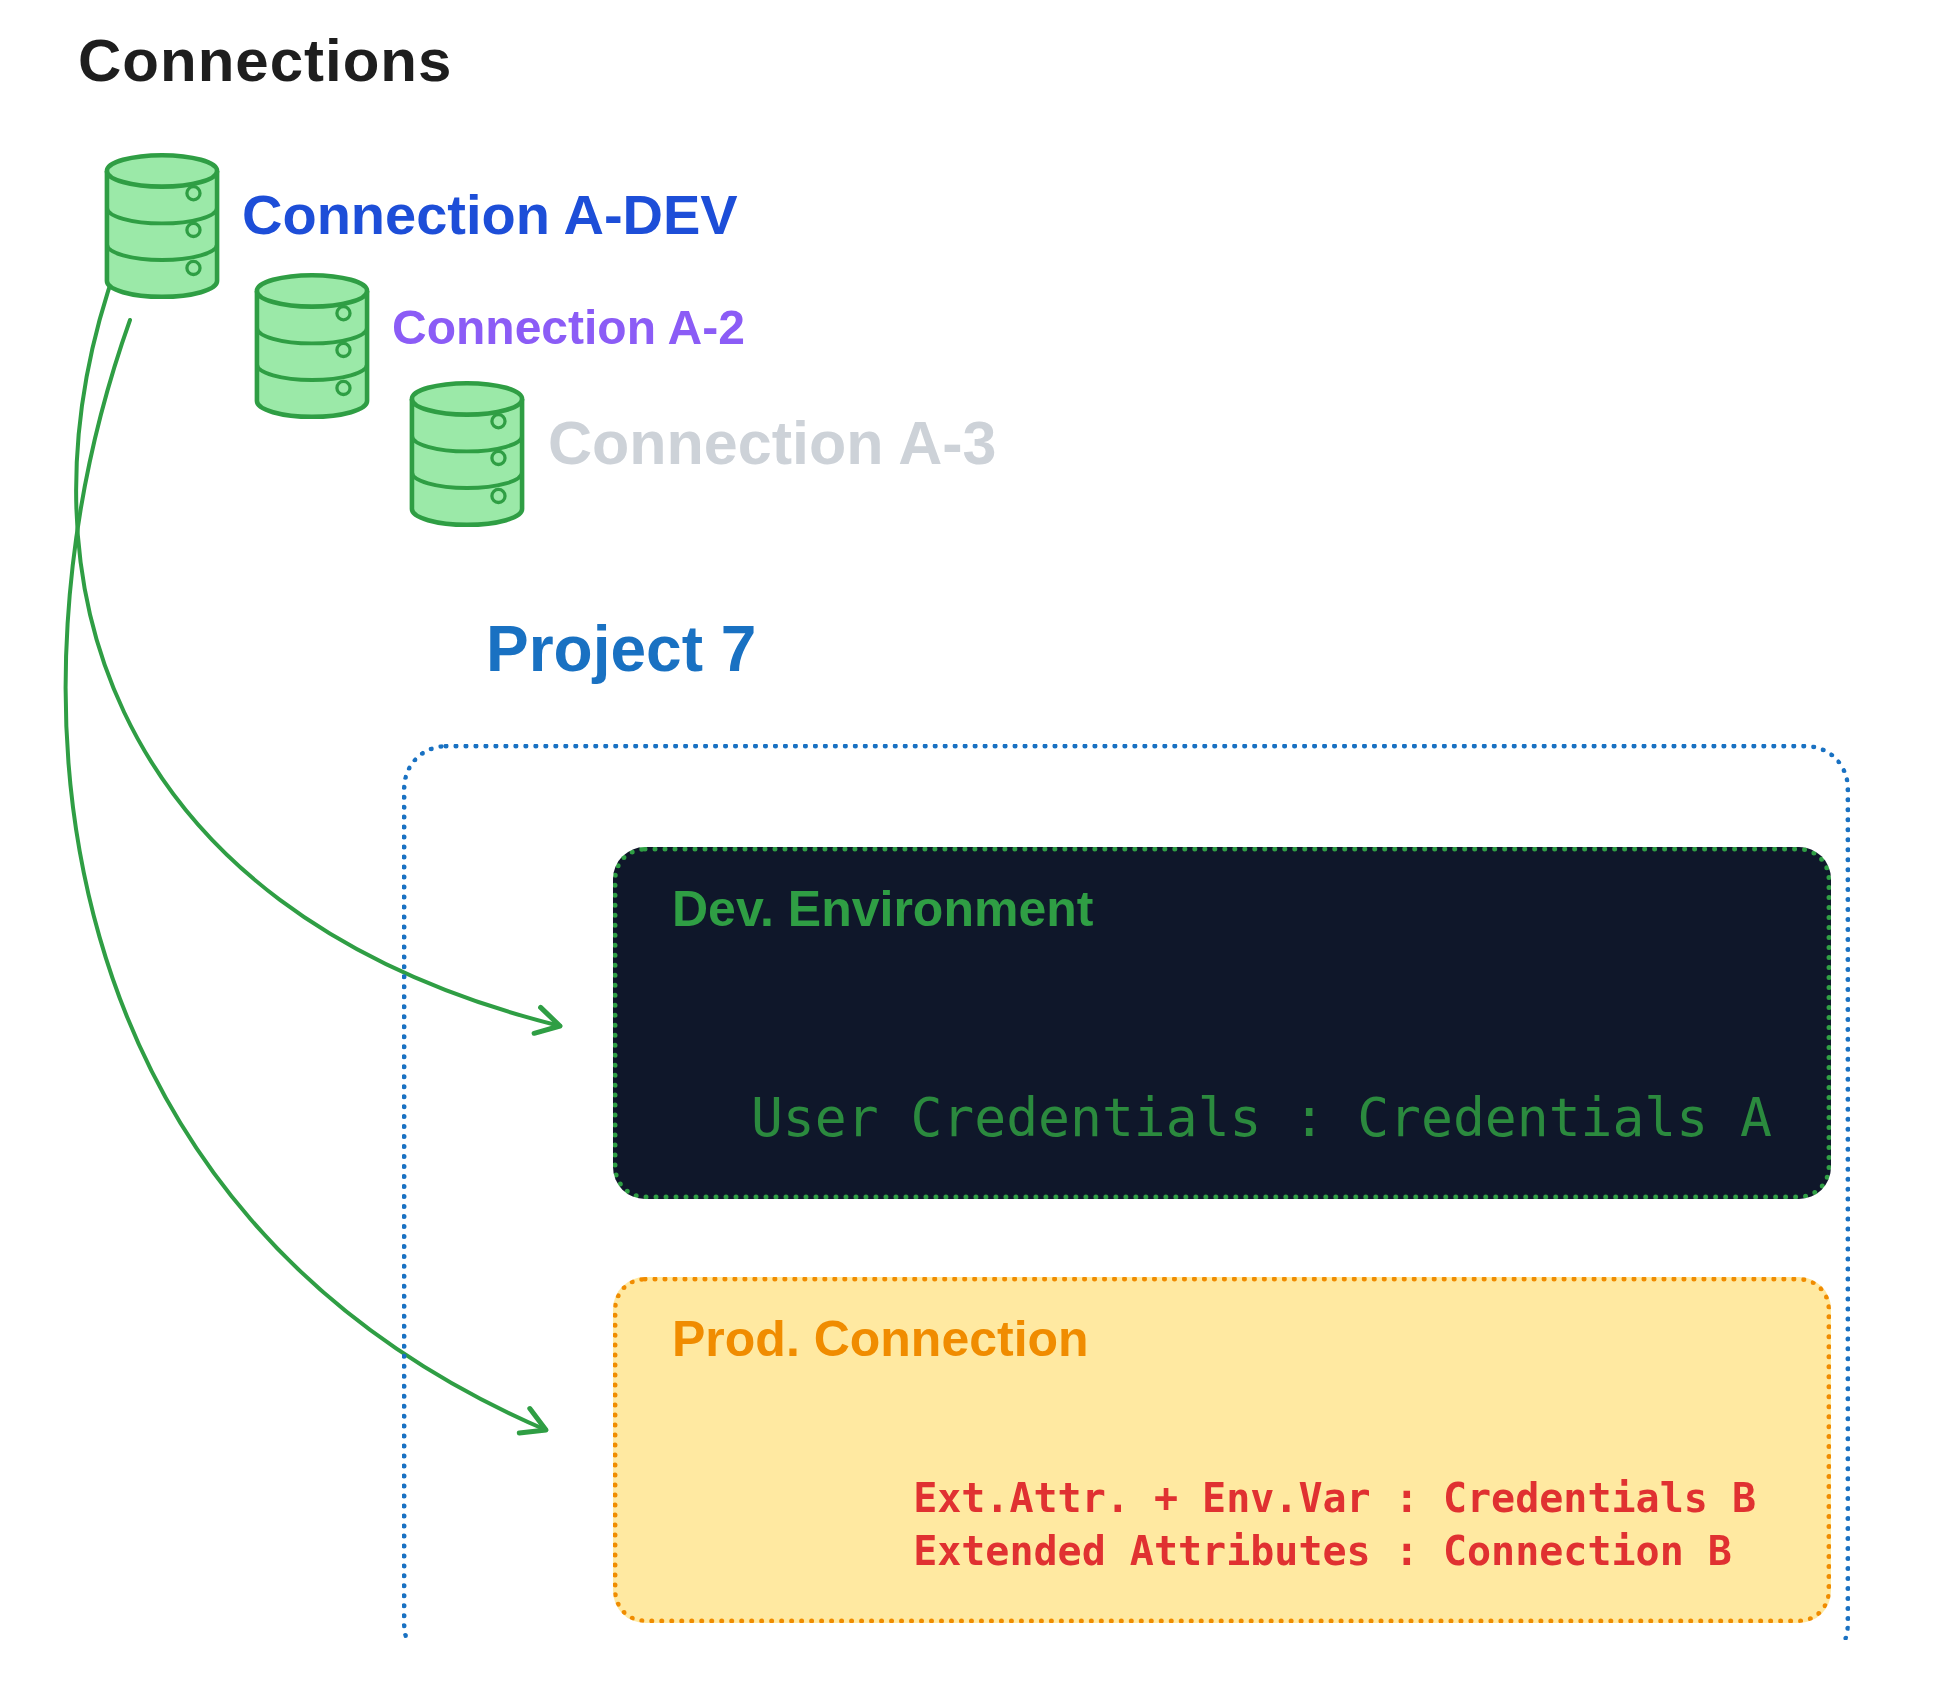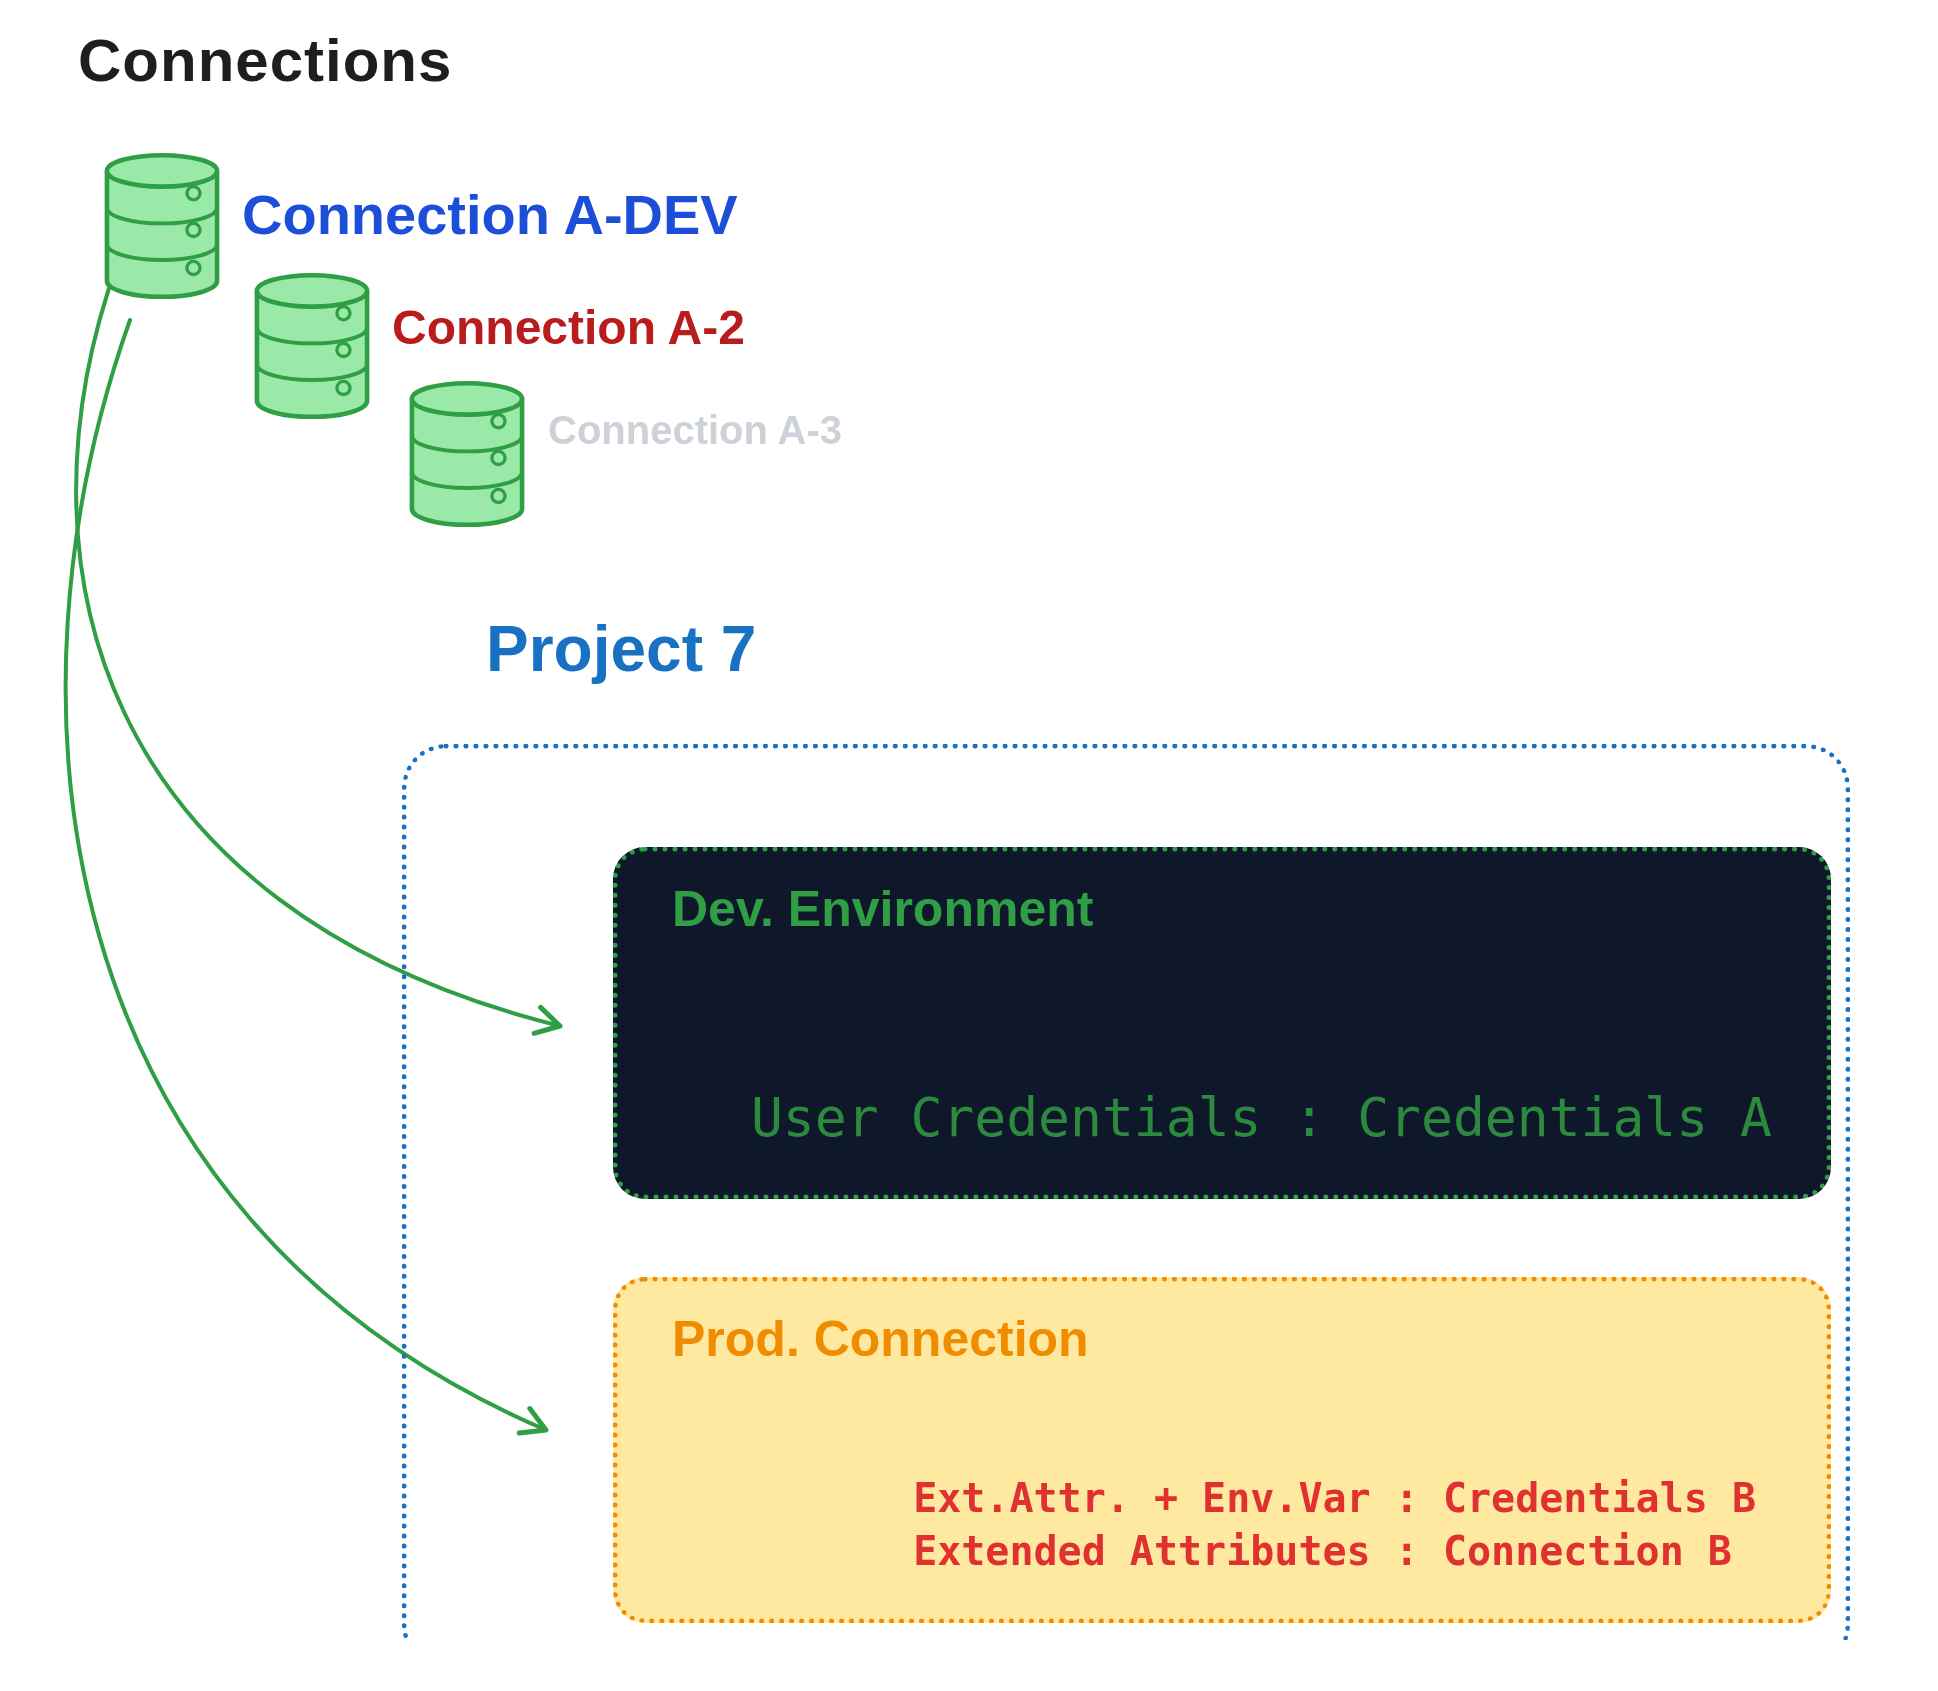--- a/index.html
+++ b/index.html
@@ -21,22 +21,22 @@
   }
 
   .db{width:118px; height:148px;}
   .db svg{width:100%; height:100%; display:block;}
   .db1{left:103px; top:152px;}
   .db2{left:253px; top:272px;}
   .db3{left:408px; top:380px;}
 
   .conn-label{font-weight:bold; white-space:nowrap;}
   .lbl-adev{left:242px; top:182px; font-size:56px; color:#1d4ed8;}
-  .lbl-a2{left:392px; top:300px; font-size:48px; color:#b91c1c;}
-  .lbl-a3{left:548px; top:408px; font-size:40px; color:#cdd2d8;}
+  .lbl-a2{left:392px; top:300px; font-size:48px; color:#8b5cf6;}
+  .lbl-a3{left:548px; top:408px; font-size:61px; color:#cdd2d8;}
 
   .project-title{
     left:486px; top:612px;
     font-size:64px; font-weight:bold; color:#1971c2;
   }
 
   .project-box{
     left:402px; top:744px;
     width:1448px; height:925px;
     border:5px dotted #1971c2;

